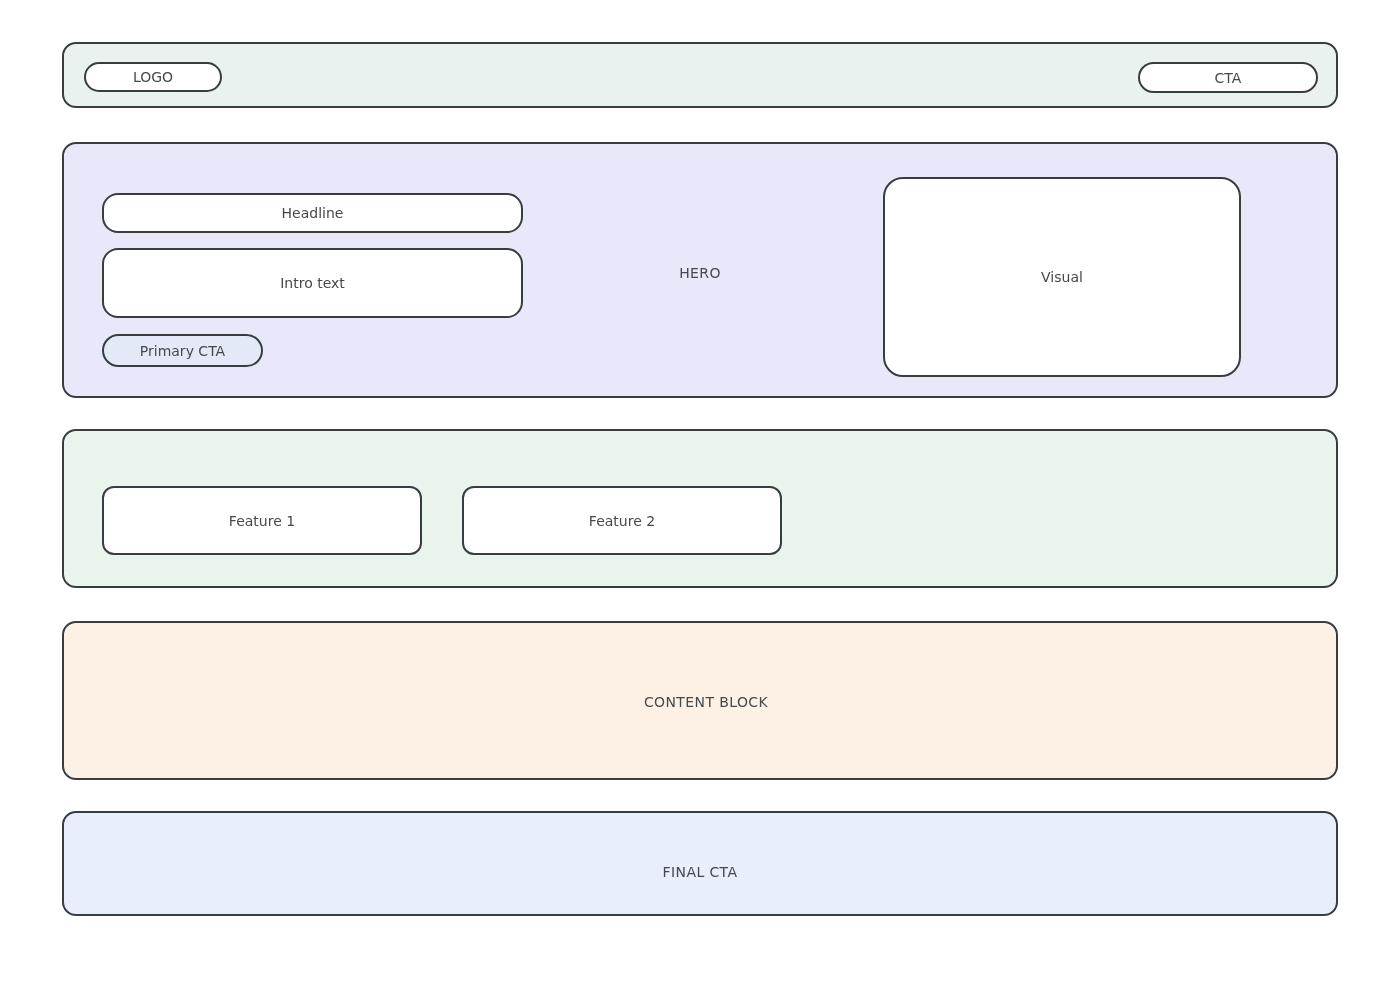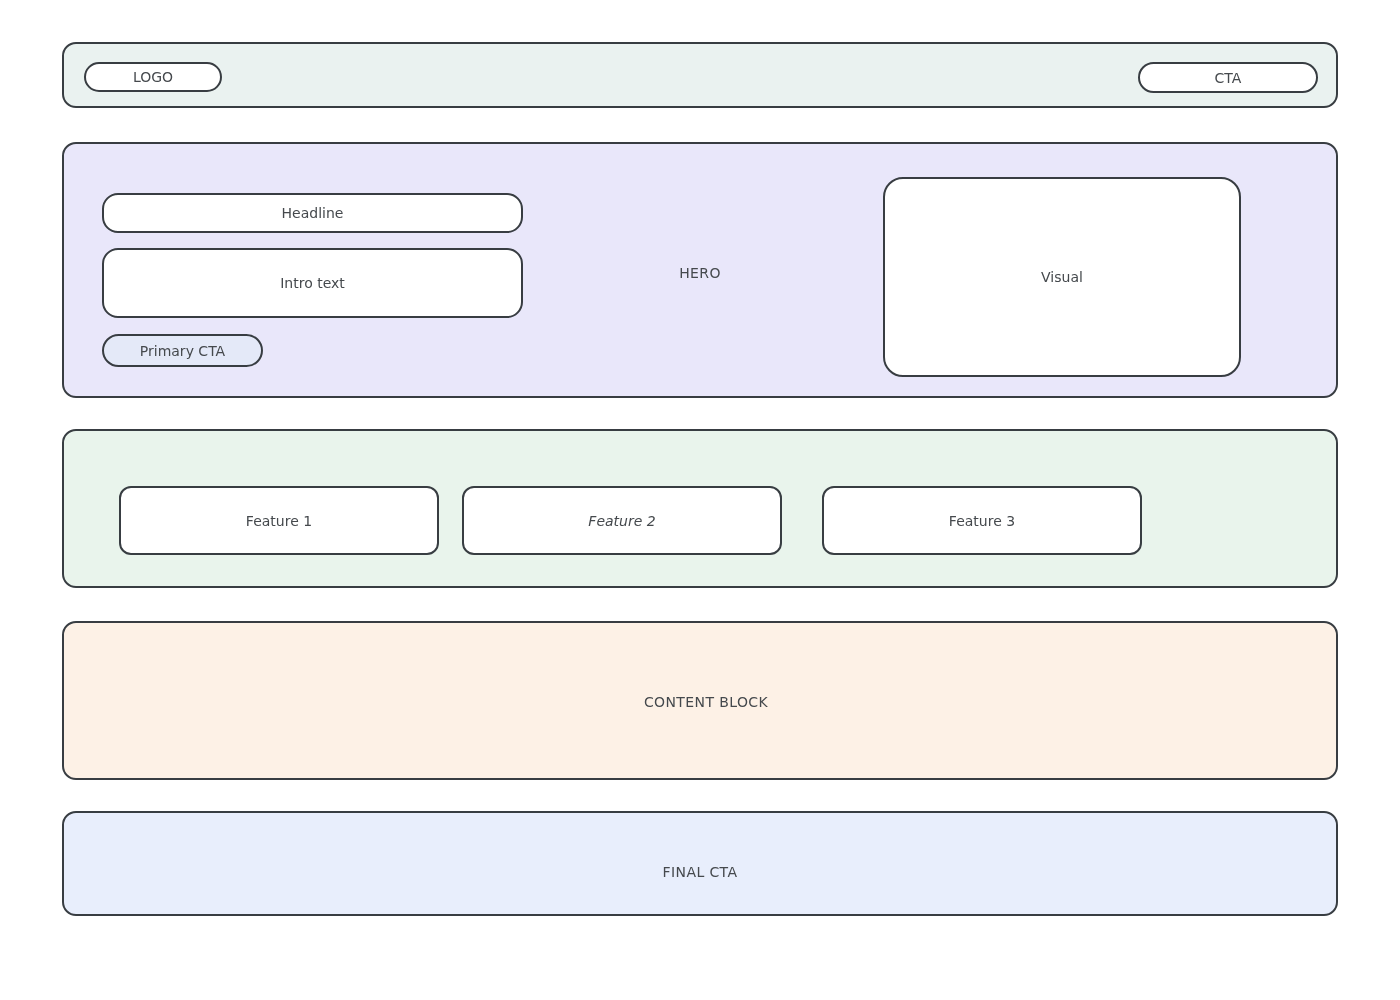--- a/index.html
+++ b/index.html
@@ -60,22 +60,22 @@
   .hero { top: 142px; height: 256px; background: #e9e7fa; }
   .hero-label { top: 121px; }
   .headline-box { left: 38px; top: 49px; width: 421px; height: 40px; border-radius: 16px; }
   .intro-box    { left: 38px; top: 104px; width: 421px; height: 70px; border-radius: 16px; }
   .primary-cta  { left: 38px; top: 190px; width: 161px; height: 33px; background: #e4e9f8; }
   .visual-box   { left: 819px; top: 33px; width: 358px; height: 200px; border-radius: 20px; }
 
   
   .features { top: 429px; height: 159px; background: #e9f4ec; }
   .feature-box { top: 55px; width: 320px; height: 69px; border-radius: 12px; }
-  .feature-1 { left: 38px; margin-left: 17px; }
-  .feature-2 { left: 398px; font-style: italic; }
+  .feature-1 { left: 38px; }
+  .feature-2 { left: 398px; }
   .feature-3 { left: 758px; }
 
   
   .content-block { top: 621px; height: 159px; background: #fdf1e6; }
   .content-label { top: 71px; padding-left: 12px; }
 
   
   .final-cta { top: 811px; height: 105px; background: #e8eefc; }
   .final-label { top: 51px; }
 </style>
@@ -109,23 +109,20 @@
     </div>
   </div>
 
   <div class="section features">
     <div class="box feature-box feature-1">
       <span>Feature 1</span>
     </div>
     <div class="box feature-box feature-2">
       <span>Feature 2</span>
     </div>
-    <div class="box feature-box feature-3">
-      <span>Feature 3</span>
-    </div>
   </div>
 
   <div class="section content-block">
     <div class="center-label content-label">CONTENT BLOCK</div>
   </div>
 
   <div class="section final-cta">
     <div class="center-label final-label">FINAL CTA</div>
   </div>
 

